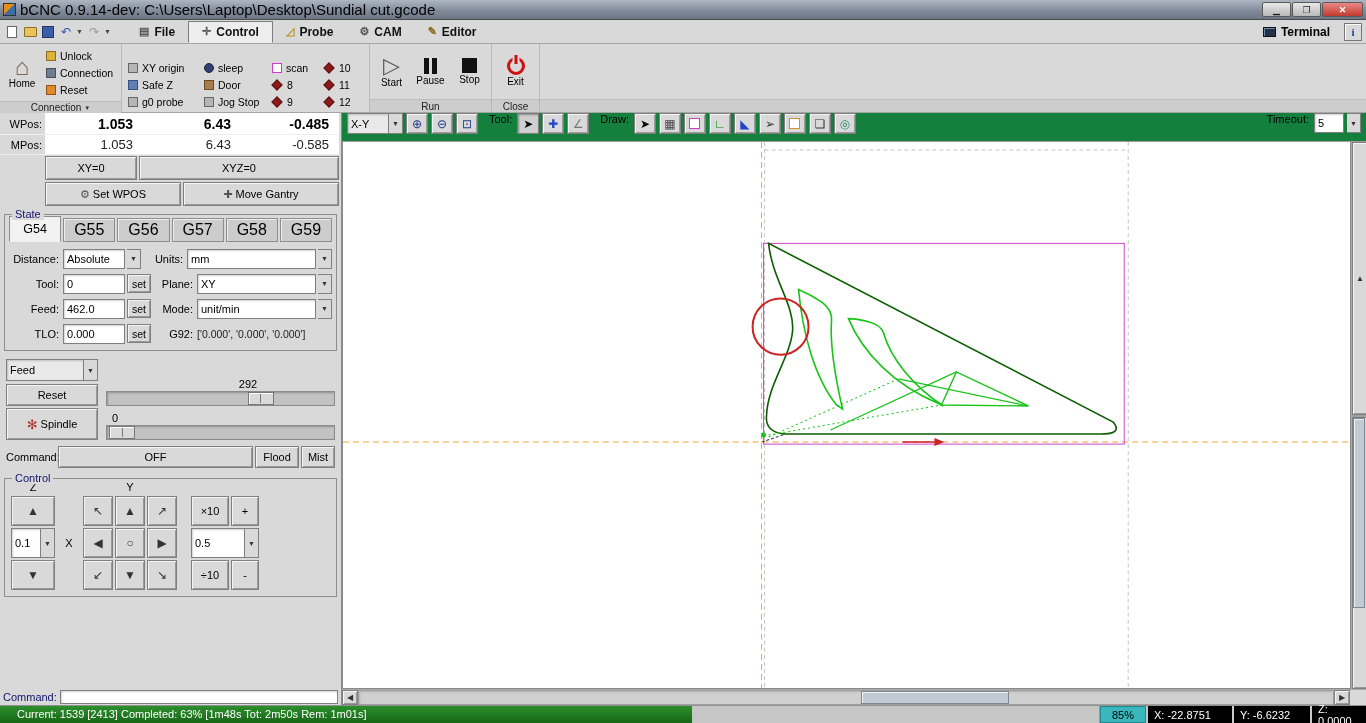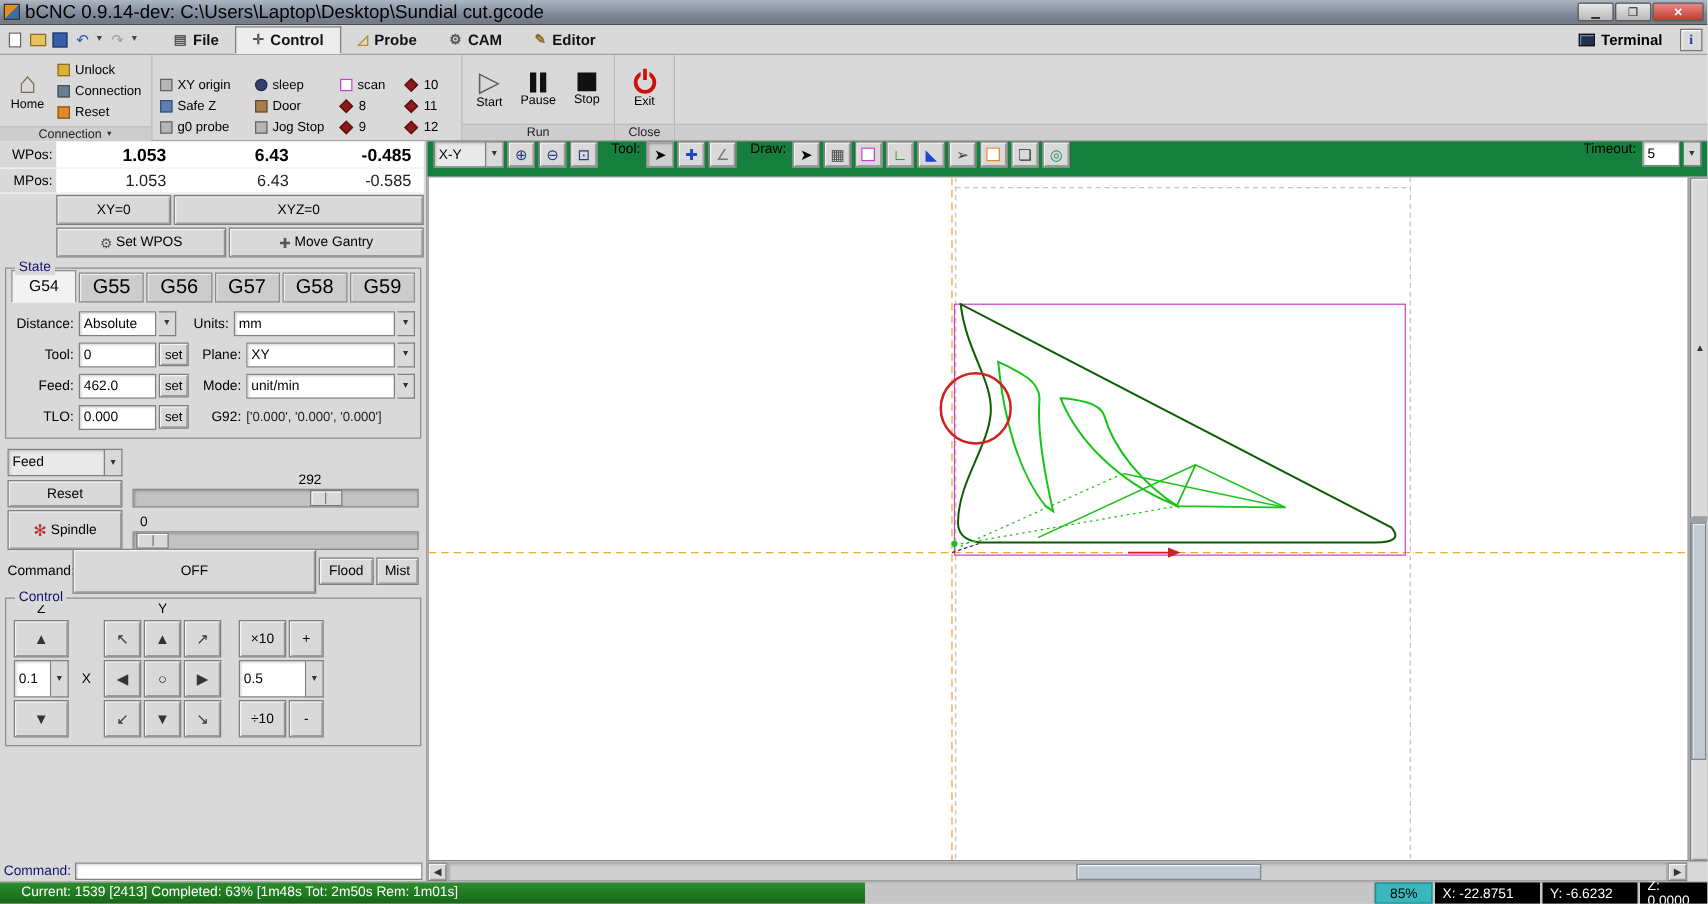--- a/index.html
+++ b/index.html
@@ -446,21 +446,21 @@
       <div class="slideblock">
         <div class="slideval" style="padding-left:6px">0</div>
         <div class="scale">
           <span class="thumb" style="left:2px"></span>
         </div>
       </div>
     </div>
 
     <div class="coolrow">
       <span class="flabel" style="width:50px">Command:</span>
-      <div class="btn" style="flex:2.4;height:36px">OFF</div>
+      <div class="btn" style="flex:2.4;height:22px">OFF</div>
       <div class="btn" style="width:44px;height:22px">Flood</div>
       <div class="btn" style="width:34px;height:22px">Mist</div>
     </div>
 
     <div class="lf">
       <span class="lf-label">Control</span>
       <div class="ctlhdr">
         <span>Z</span>
         <span></span>
           <span></span>

